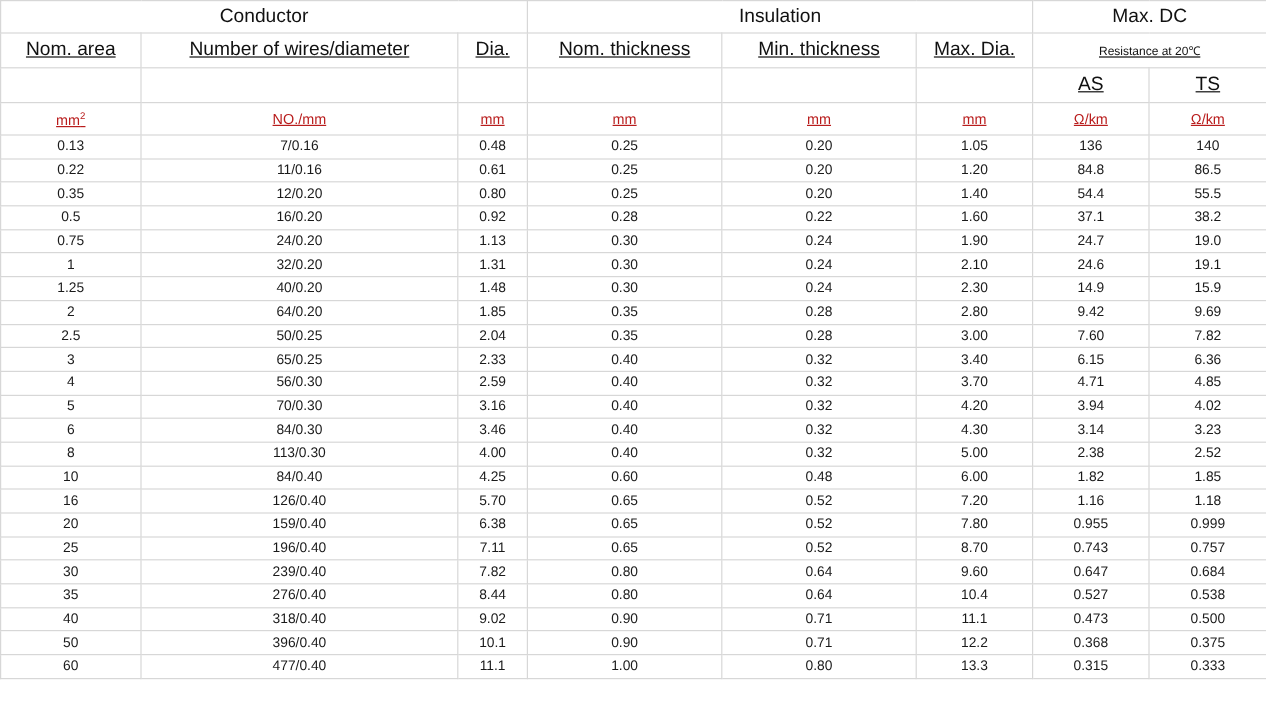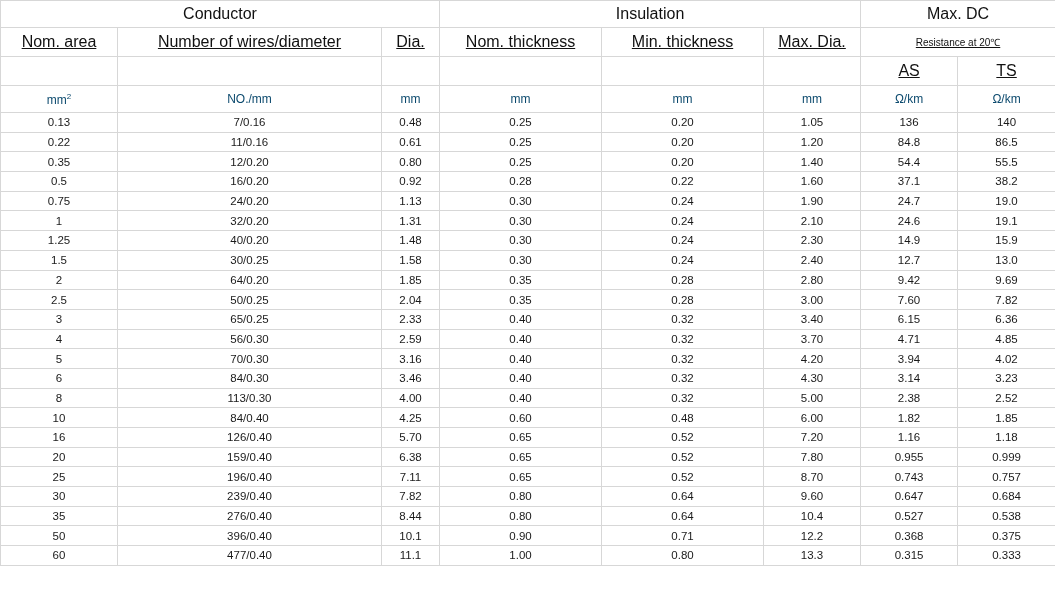--- a/index.html
+++ b/index.html
@@ -32,21 +32,21 @@
   table.spec {
     border-top: 1px solid #cccccc;
     border-bottom: 1px solid #cccccc;
   }
   thead th {
     font-size: 16px;
     color: #111111;
   }
   .grp-row th { height: 26px; }
   .sub-row th { height: 28px; text-decoration: underline; }
-  .unit-row td { height: 26px; font-size: 12px; color: #0c4a6e; }
+  .unit-row td { height: 26px; font-size: 12px; color: #b91c1c; text-decoration: underline; }
   tbody tr td { height: 18.7px; }
   .col-area   { width: 117px; }
   .col-wires  { width: 264px; }
   .col-dia    { width: 58px; }
   .col-nomth  { width: 162px; }
   .col-minth  { width: 162px; }
   .col-maxdia { width: 97px; }
   .col-as     { width: 97px; }
   .col-ts     { width: 98px; }
   .grp-cell { border-bottom: 1px solid #d7d7d7; }
@@ -169,30 +169,20 @@
         <td>1.25</td>
         <td>40/0.20</td>
         <td>1.48</td>
         <td>0.30</td>
         <td>0.24</td>
         <td>2.30</td>
         <td>14.9</td>
         <td>15.9</td>
       </tr>
       <tr>
-        <td>1.5</td>
-        <td>30/0.25</td>
-        <td>1.58</td>
-        <td>0.30</td>
-        <td>0.24</td>
-        <td>2.40</td>
-        <td>12.7</td>
-        <td>13.0</td>
-      </tr>
-      <tr>
         <td>2</td>
         <td>64/0.20</td>
         <td>1.85</td>
         <td>0.35</td>
         <td>0.28</td>
         <td>2.80</td>
         <td>9.42</td>
         <td>9.69</td>
       </tr>
       <tr>
@@ -309,20 +299,30 @@
         <td>35</td>
         <td>276/0.40</td>
         <td>8.44</td>
         <td>0.80</td>
         <td>0.64</td>
         <td>10.4</td>
         <td>0.527</td>
         <td>0.538</td>
       </tr>
       <tr>
+        <td>40</td>
+        <td>318/0.40</td>
+        <td>9.02</td>
+        <td>0.90</td>
+        <td>0.71</td>
+        <td>11.1</td>
+        <td>0.473</td>
+        <td>0.500</td>
+      </tr>
+      <tr>
         <td>50</td>
         <td>396/0.40</td>
         <td>10.1</td>
         <td>0.90</td>
         <td>0.71</td>
         <td>12.2</td>
         <td>0.368</td>
         <td>0.375</td>
       </tr>
       <tr>

